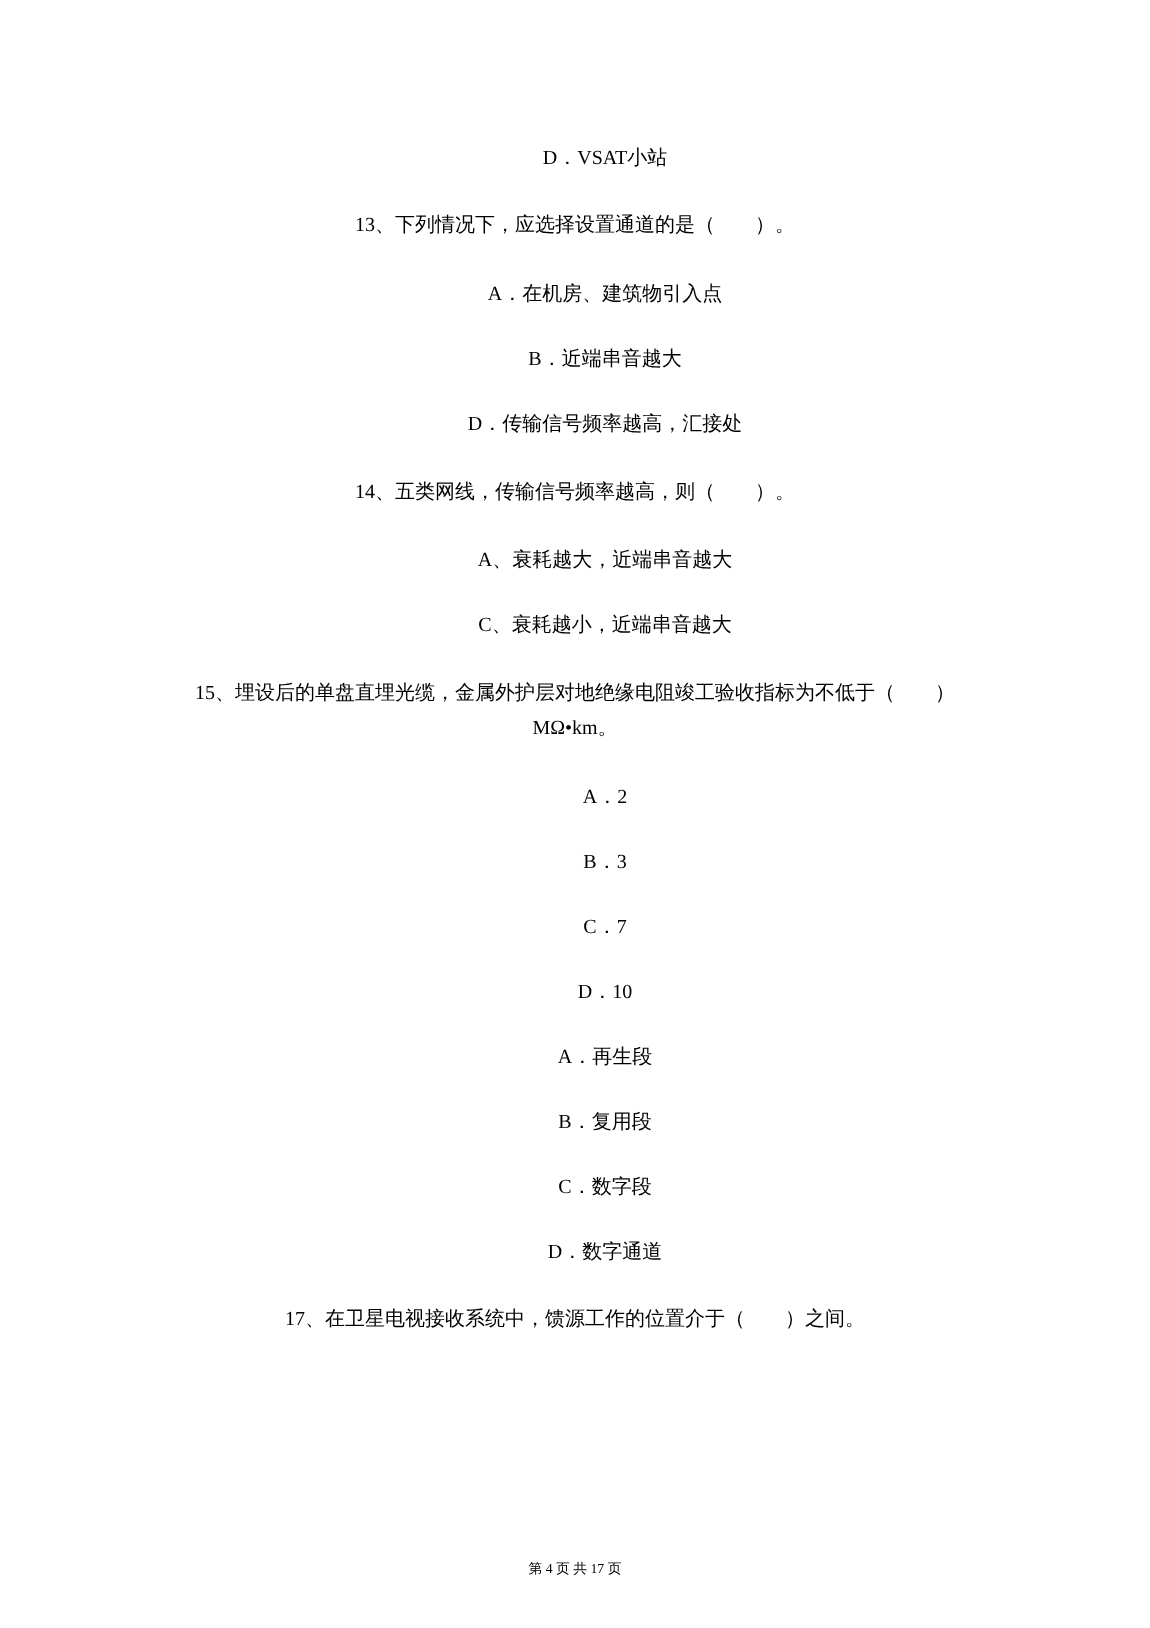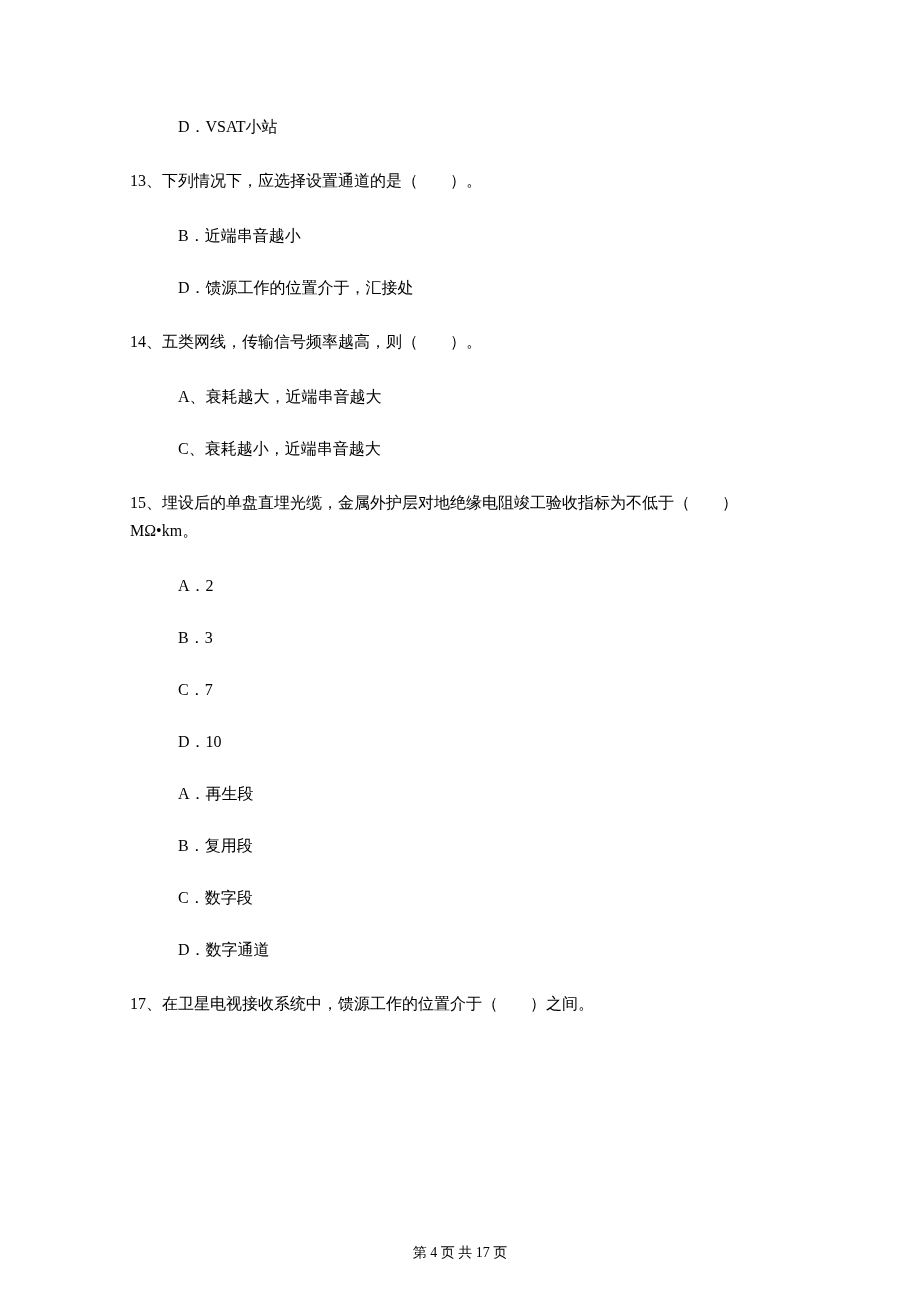--- a/index.html
+++ b/index.html
@@ -16,49 +16,52 @@
       color: #000000;
       position: relative;
       padding: 115px 130px 60px 130px;
     }
     .content {
       line-height: 1.5;
     }
     .option-indent {
       padding-left: 48px;
       margin-bottom: 28px;
+      text-align: center;
     }
     .question {
       margin-bottom: 28px;
+      text-align: center;
     }
     .question-text {
       line-height: 1.8;
     }
     .footer {
       position: absolute;
       bottom: 40px;
       left: 0;
       width: 100%;
       text-align: center;
-      font-size: 14px;
+      font-size: 11px;
     }
   </style>
 </head>
 <body>
 
 <div class="content">
   <div class="option-indent">
     <span>D．VSAT小站</span>
   </div>
 
   <div class="question">
     <div class="question-text">13、下列情况下，应选择设置通道的是（　　）。</div>
   </div>
-  <div class="option-indent"><span>B．近端串音越小</span></div>
-  <div class="option-indent"><span>D．馈源工作的位置介于，汇接处</span></div>
+  <div class="option-indent"><span>A．在机房、建筑物引入点</span></div>
+  <div class="option-indent"><span>B．近端串音越大</span></div>
+  <div class="option-indent"><span>D．传输信号频率越高，汇接处</span></div>
 
   <div class="question">
     <div class="question-text">14、五类网线，传输信号频率越高，则（　　）。</div>
   </div>
   <div class="option-indent"><span>A、衰耗越大，近端串音越大</span></div>
   <div class="option-indent"><span>C、衰耗越小，近端串音越大</span></div>
 
   <div class="question">
     <div class="question-text">15、埋设后的单盘直埋光缆，金属外护层对地绝缘电阻竣工验收指标为不低于（　　）MΩ•km。</div>
   </div>

